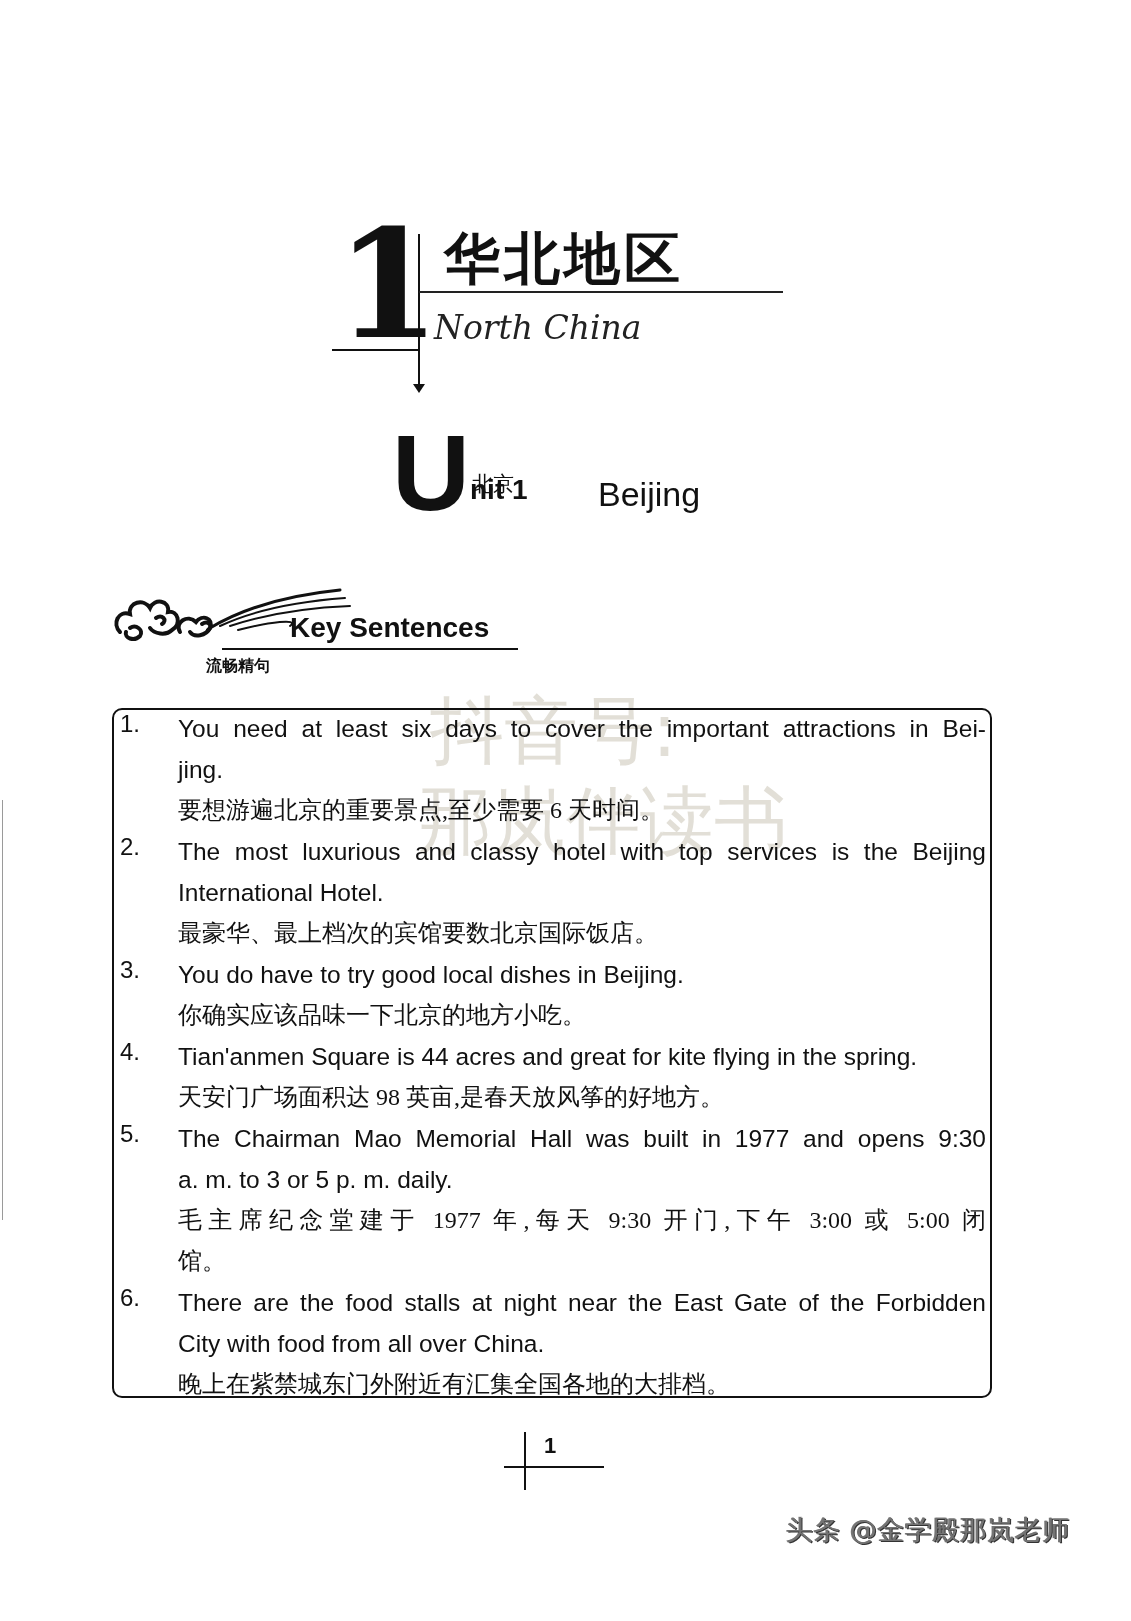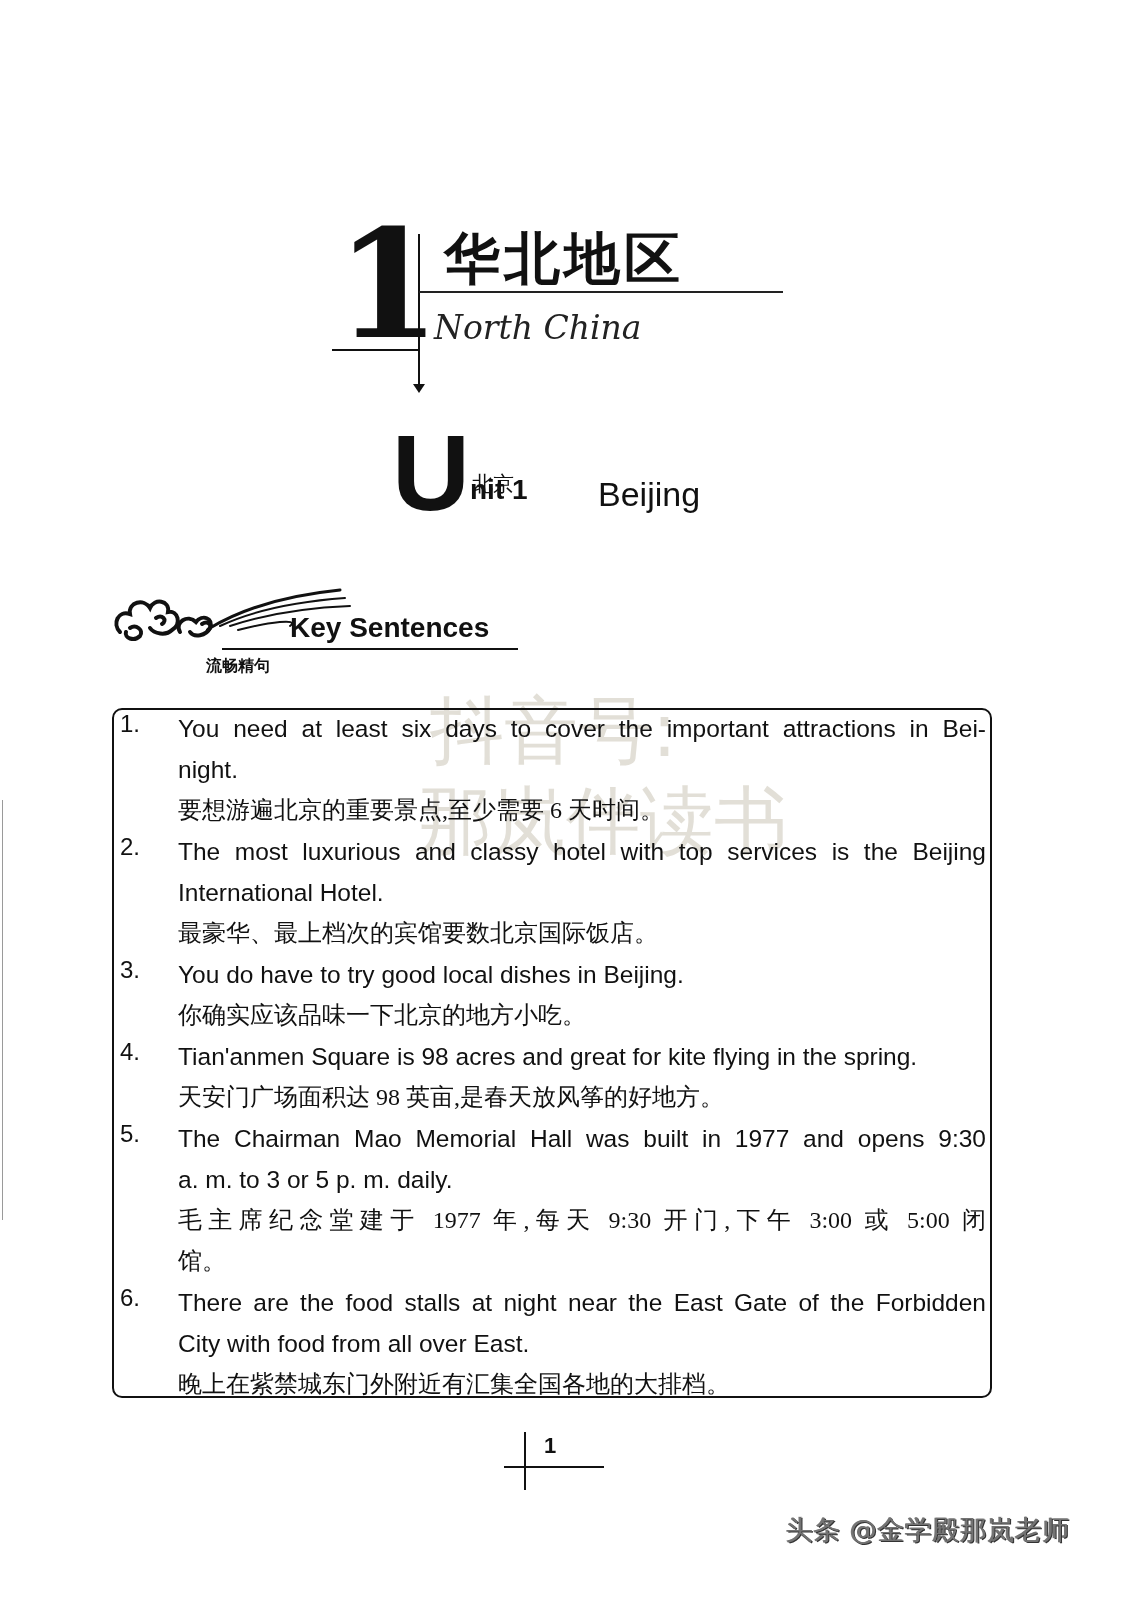--- a/index.html
+++ b/index.html
@@ -115,55 +115,55 @@
 
 <div class="watermark wm1">抖音号:</div>
 <div class="watermark wm2">那岚伴读书</div>
 
 <div class="sentence-box"></div>
 <div class="sentence-list">
 
   <div class="item">
     <span class="num" style="top:2px">1.</span>
     <div class="en" style="top:0px; text-align-last:justify;">You need at least six days to cover the important attractions in Bei-</div>
-    <div class="en" style="top:41px">night.</div>
+    <div class="en" style="top:41px">jing.</div>
     <div class="zh" style="top:82px">要想游遍北京的重要景点,至少需要 6 天时间。</div>
   </div>
 
   <div class="item">
     <span class="num" style="top:125px">2.</span>
     <div class="en" style="top:123px; text-align-last:justify;">The most luxurious and classy hotel with top services is the Beijing</div>
     <div class="en" style="top:164px">International Hotel.</div>
     <div class="zh" style="top:205px">最豪华、最上档次的宾馆要数北京国际饭店。</div>
   </div>
 
   <div class="item">
     <span class="num" style="top:248px">3.</span>
     <div class="en" style="top:246px">You do have to try good local dishes in Beijing.</div>
     <div class="zh" style="top:287px">你确实应该品味一下北京的地方小吃。</div>
   </div>
 
   <div class="item">
     <span class="num" style="top:330px">4.</span>
-    <div class="en" style="top:328px">Tian'anmen Square is 98 acres and great for kite flying in the spring.</div>
+    <div class="en" style="top:328px">Tian'anmen Square is 44 acres and great for kite flying in the spring.</div>
     <div class="zh" style="top:369px">天安门广场面积达 98 英亩,是春天放风筝的好地方。</div>
   </div>
 
   <div class="item">
     <span class="num" style="top:412px">5.</span>
     <div class="en" style="top:410px; text-align-last:justify;">The Chairman Mao Memorial Hall was built in 1977 and opens 9:30</div>
     <div class="en" style="top:451px">a. m.  to 3 or 5 p. m. daily.</div>
     <div class="zh" style="top:492px; text-align-last:justify;">毛主席纪念堂建于 1977 年,每天 9:30 开门,下午 3:00 或 5:00 闭</div>
     <div class="zh" style="top:533px">馆。</div>
   </div>
 
   <div class="item">
     <span class="num" style="top:576px">6.</span>
     <div class="en" style="top:574px; text-align-last:justify;">There are the food stalls at night near the East Gate of the Forbidden</div>
-    <div class="en" style="top:615px">City with food from all over East.</div>
+    <div class="en" style="top:615px">City with food from all over China.</div>
     <div class="zh" style="top:656px">晚上在紫禁城东门外附近有汇集全国各地的大排档。</div>
   </div>
 </div>
 
 <div class="pg-vline"></div>
 <div class="pg-hline"></div>
 <div class="pg-num">1</div>
 
 <div class="credit">头条 @金学殿那岚老师</div>
 

